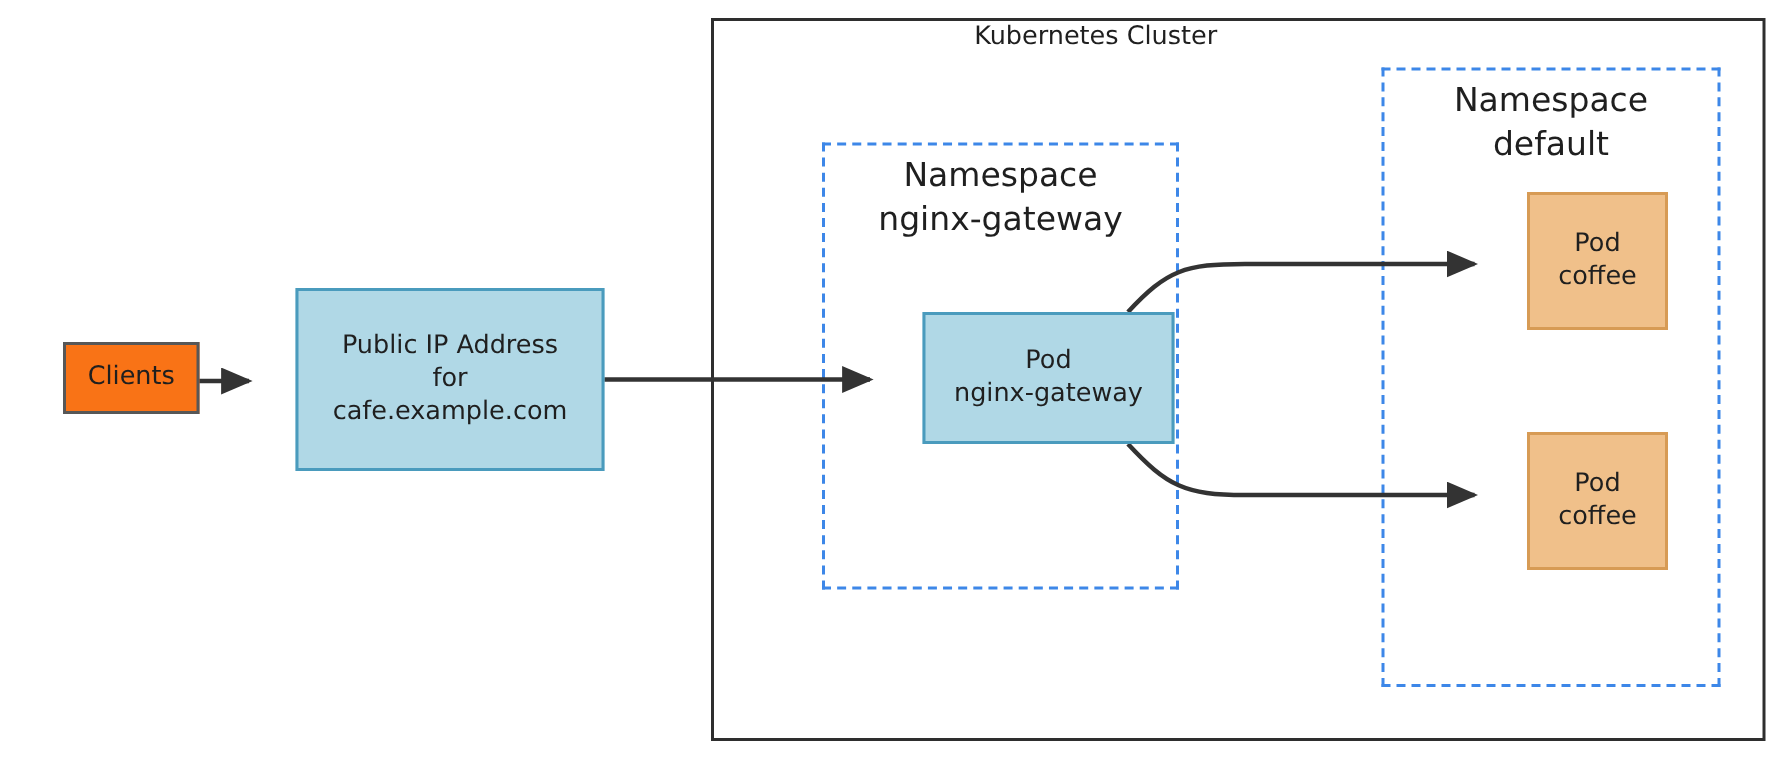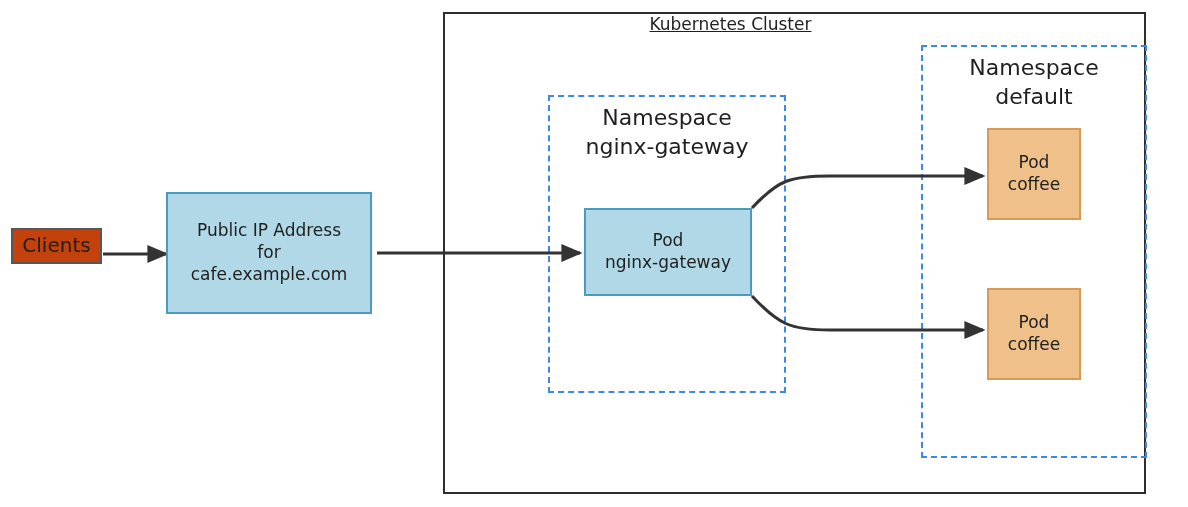--- a/index.html
+++ b/index.html
@@ -13,35 +13,35 @@
   .box{
     position:absolute;
     box-sizing:border-box;
     display:flex;
     align-items:center;
     justify-content:center;
     text-align:center;
     color:#1f1f1f;
     line-height:1.28;
     white-space:pre-line;
+    margin-left:31px;
   }
   
   #cluster{
     left:443px;top:12px;width:703px;height:482px;
     border:2px solid #2e2e2e;
     background:#ffffff;
     display:block;
   }
   #cluster-label{
     position:absolute;
     left:443px;top:14px;width:575px;
     text-align:center;
     font-size:17px;
     color:#1f1f1f;
-    text-decoration:underline;
   }
   
   .ns{
     position:absolute;
     box-sizing:border-box;
     border:2px dashed #3d87e8;
     background:transparent;
   }
   #ns-gateway{left:548px;top:95px;width:238px;height:298px;}
   #ns-default{left:921px;top:45px;width:226px;height:413px;}
@@ -51,23 +51,23 @@
     font-size:22px;
     color:#1f1f1f;
     line-height:1.3;
     white-space:pre-line;
   }
   #ns-gateway-label{left:548px;top:104px;width:238px;}
   #ns-default-label{left:921px;top:54px;width:226px;}
 
   
   #clients-box{
-    left:11px;top:228px;width:91px;height:36px;
-    background:#c2410c;border:2px solid #575757;
-    font-size:20px;
+    left:11px;top:228px;width:91px;height:48px;
+    background:#f97316;border:2px solid #575757;
+    font-size:17px;
   }
   #publicip-box{
     left:166px;top:192px;width:206px;height:122px;
     background:#b0d8e6;border:2px solid #4a9bbd;
     font-size:17px;
   }
   #gw-pod-box{
     left:584px;top:208px;width:168px;height:88px;
     background:#b0d8e6;border:2px solid #4a9bbd;
     font-size:17px;

